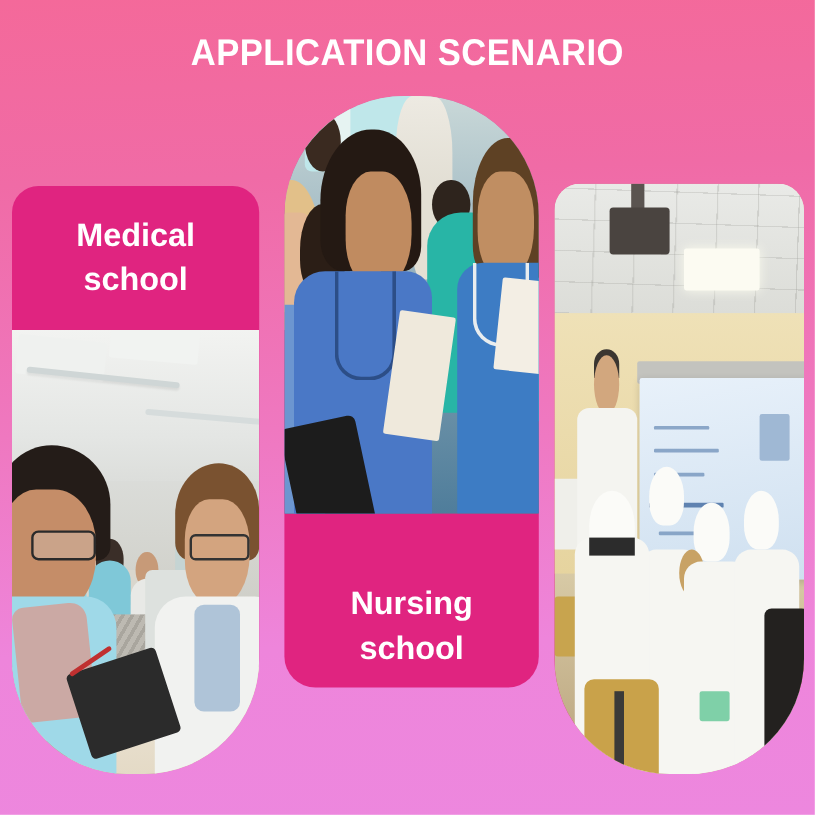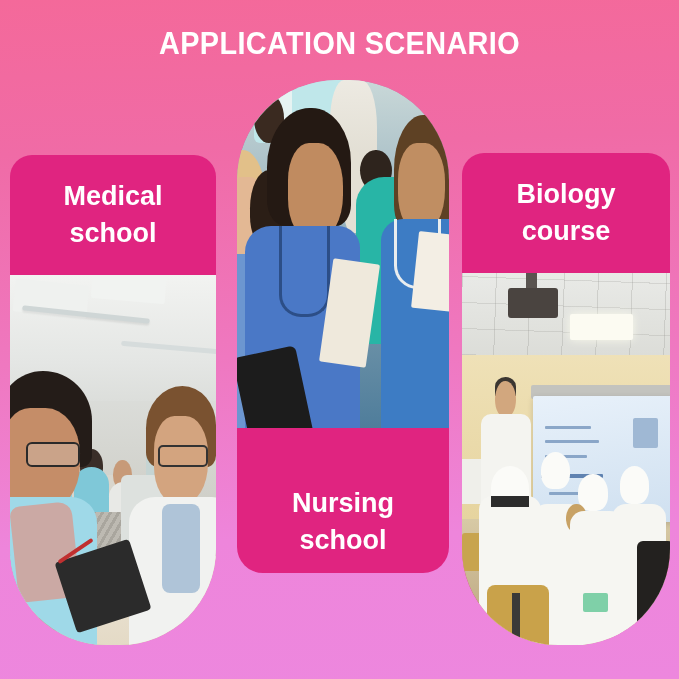--- a/index.html
+++ b/index.html
@@ -314,22 +314,20 @@
     <div class="main-body"></div>
       <div class="main-neck"></div>
       <div class="main-paper"></div>
     <div class="tablet"></div>
   </div>
   <div class="card-label">Nursing
 school</div>
 </div>
 
 <div class="card" id="card-biology">
-  <div class="card-label">Biology
-course</div>
   <div class="photo p3">
     <div class="ceil"></div>
       <div class="ceil-grid"></div>
     <div class="proj-arm"></div>
       <div class="projector"></div>
       <div class="light"></div>
     <div class="wall"></div>
       <div class="blackboard"></div>
       <div class="sink"></div>
     <div class="screen-bar"></div>

